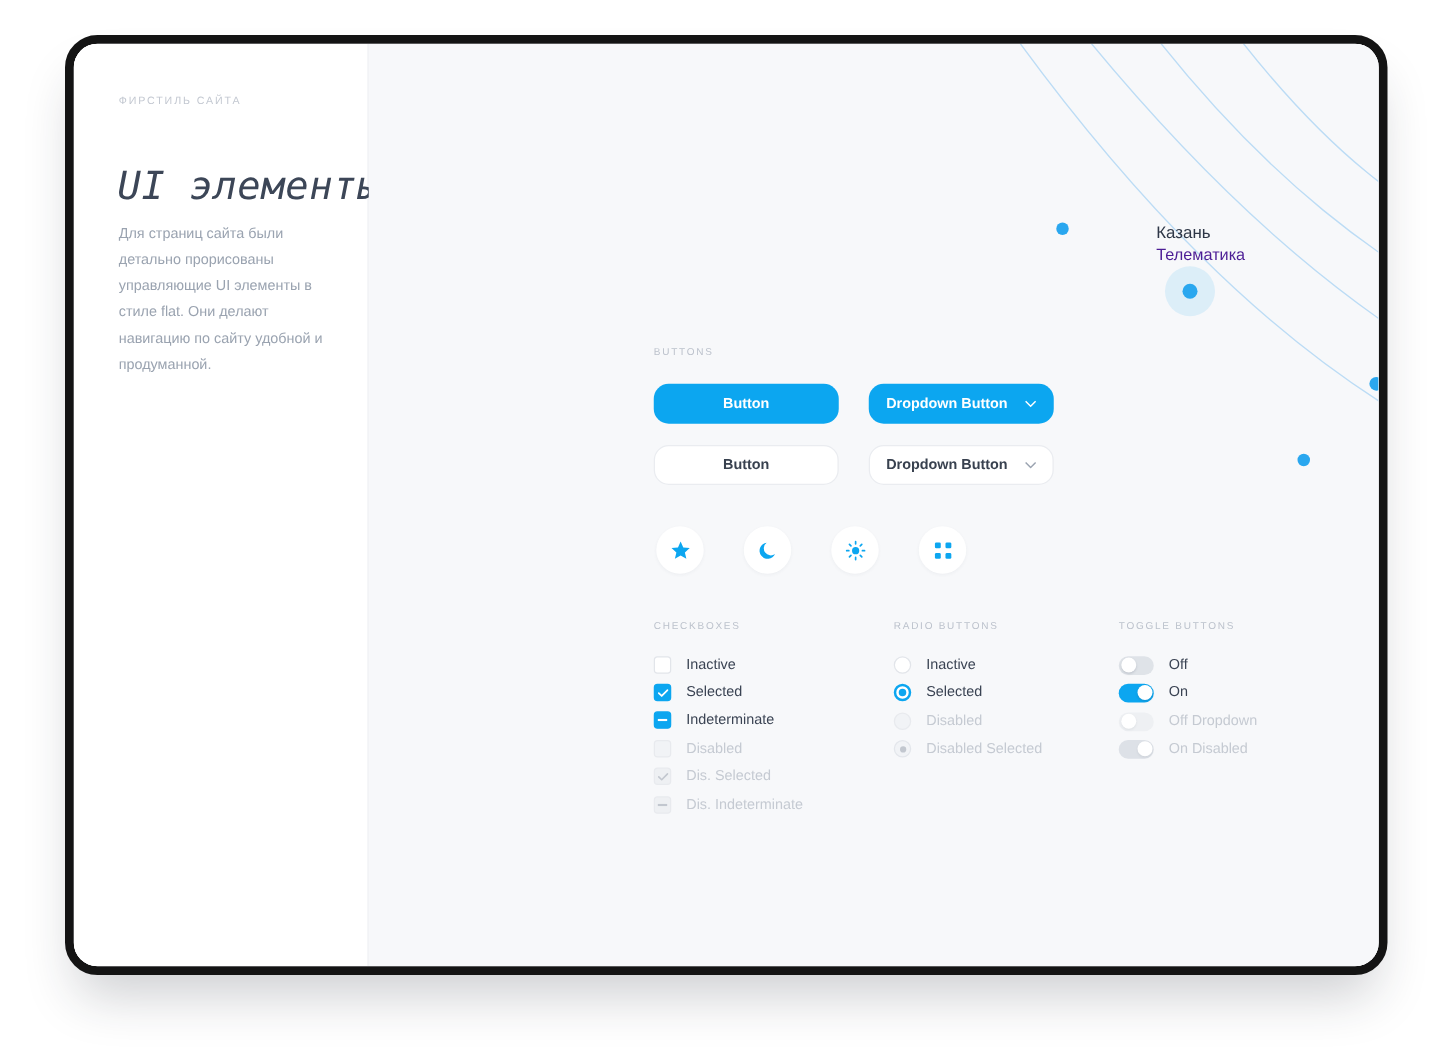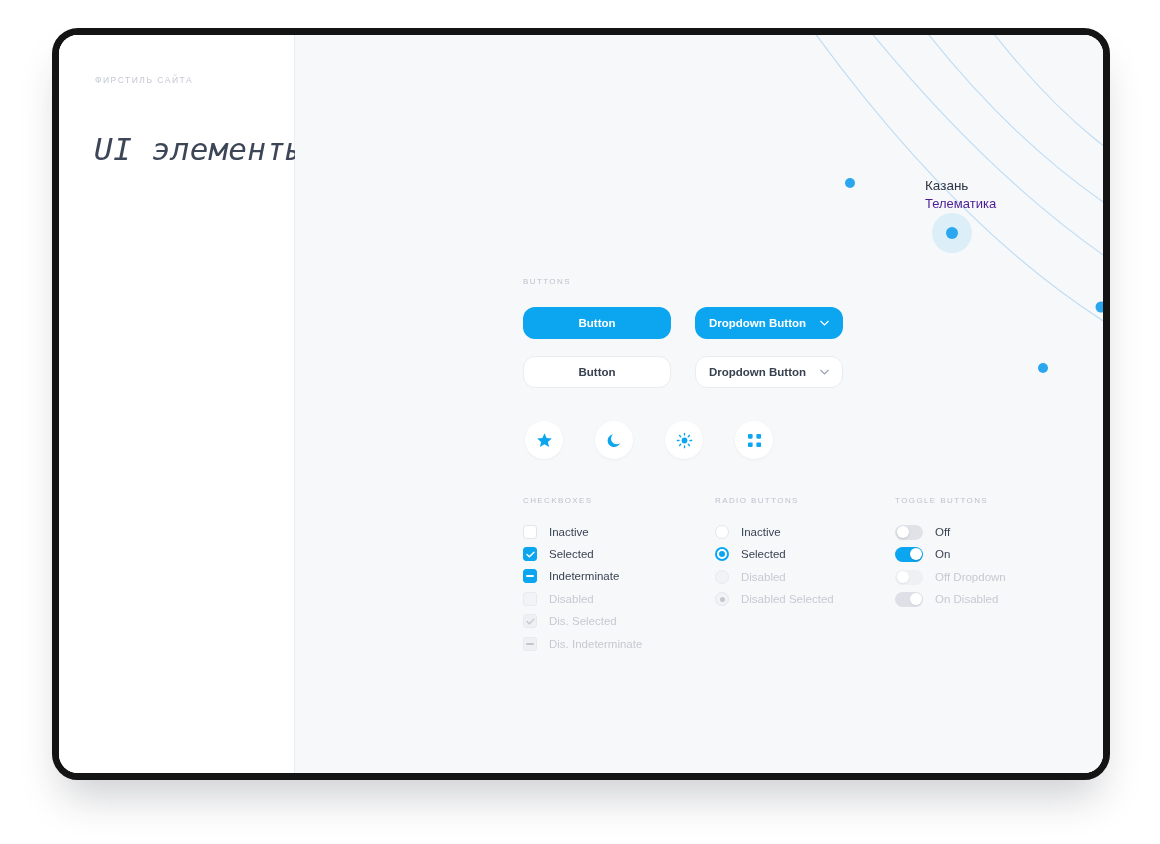--- a/index.html
+++ b/index.html
@@ -274,20 +274,21 @@
 </head>
 <body>
 
 <div class="stage">
   <div class="device">
     <div class="screen">
 
       <aside class="sidebar">
         <div class="eyebrow">ФИРСТИЛЬ САЙТА</div>
         <h1 class="page-title">UI элементы</h1>
+        <p class="lead">Для страниц сайта были детально прорисованы управляющие UI элементы в стиле flat. Они делают навигацию по сайту удобной и продуманной.</p>
 
       </aside>
 
       <main class="main">
 
         <div class="mapfig">
           <svg width="500" height="430" viewBox="0 0 500 430">
             <g fill="none" stroke="#bcdcf5" stroke-width="1.1">
               <path d="M 206 -10 C 300 120 420 250 560 320"></path>
               <path d="M 262 -10 C 360 110 470 215 600 280"></path>

